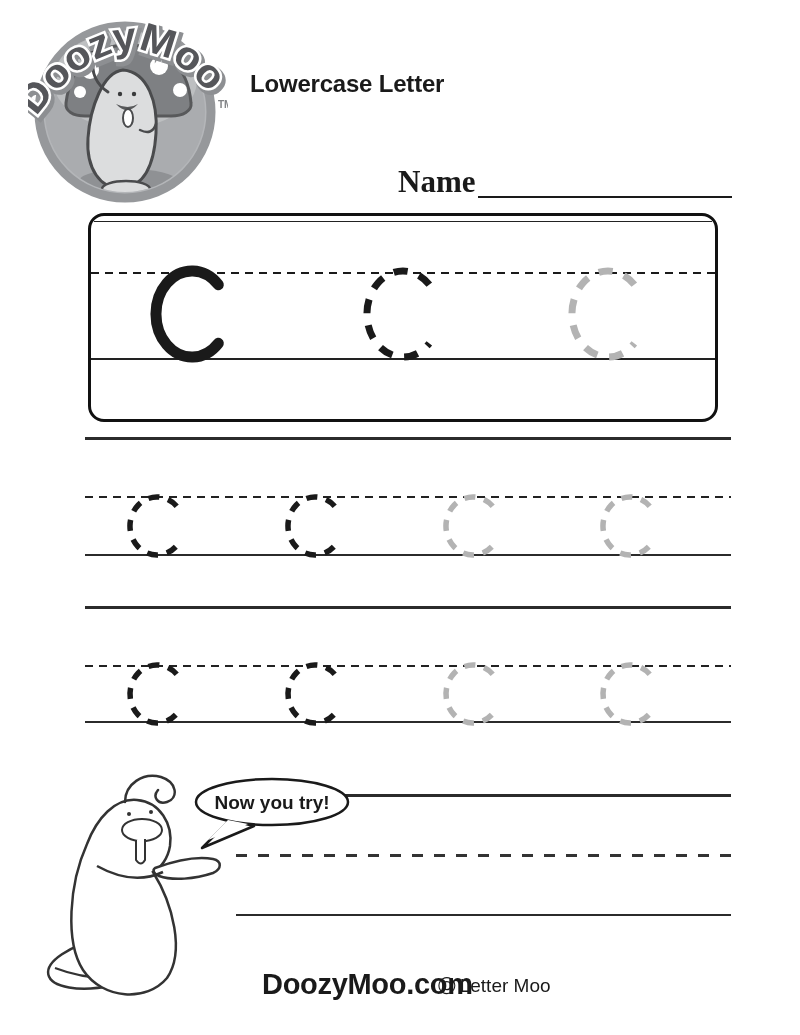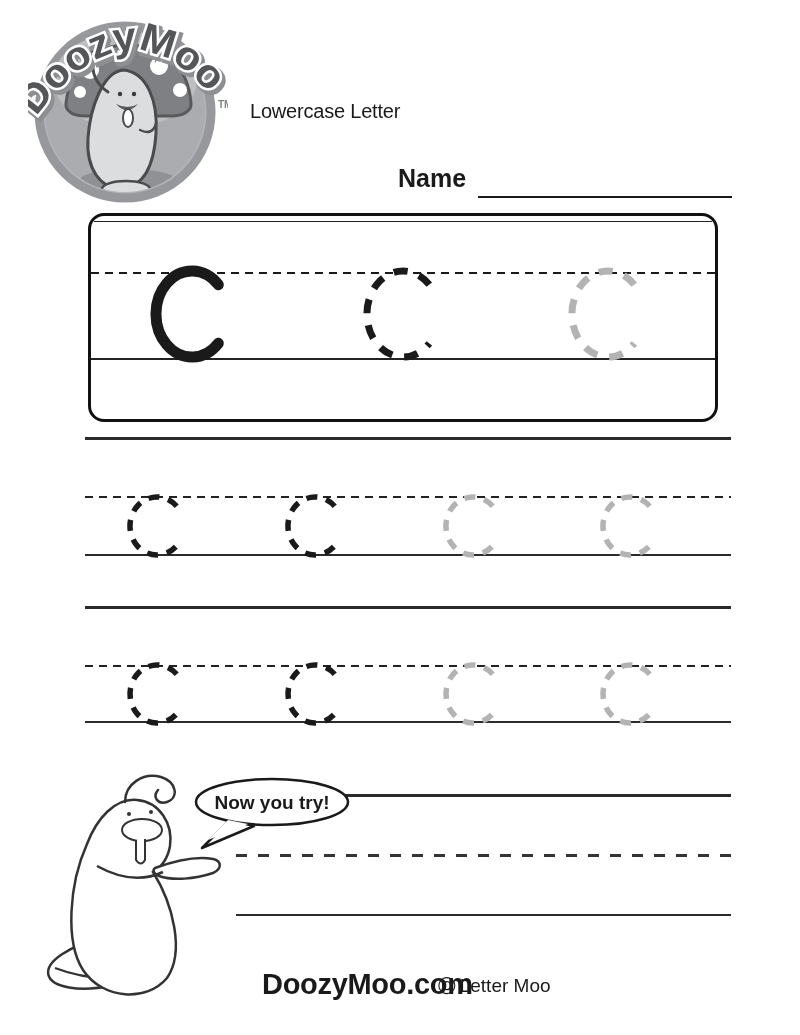--- a/index.html
+++ b/index.html
@@ -4,22 +4,22 @@
 <style>
   html,body{margin:0;padding:0;background:#fff;}
   .page{
     position:relative;width:800px;height:1035px;background:#fff;overflow:hidden;
     font-family:"Liberation Sans",sans-serif;color:#1a1a1a;
   }
   .abs{position:absolute;}
 
   
   .title1{left:250px;top:48px;font-size:26px;font-weight:700;letter-spacing:-0.3px;white-space:nowrap;}
-  .title2{left:250px;top:100px;font-size:20px;font-weight:400;letter-spacing:-0.2px;white-space:nowrap;}
-  .name-label{left:398px;top:164px;font-size:25px;font-weight:700;}
+  .title2{left:250px;top:70px;font-size:24px;font-weight:700;letter-spacing:-0.2px;white-space:nowrap;}
+  .name-label{left:398px;top:164px;font-size:31px;font-weight:700;font-family:Liberation Serif, serif;}
   .name-line{left:478px;top:196px;width:254px;height:0;border-bottom:2.5px solid #1a1a1a;}
 
   
   .example-box{
     left:88px;top:213px;width:624px;height:203px;
     border:3px solid #111;border-radius:16px;background:#fff;
   }
   .box-inner-top{position:absolute;left:3px;right:3px;top:5px;height:0;border-top:1.5px solid #222;}
   .box-midline{position:absolute;left:0;right:0;top:56px;height:2px;
     background:repeating-linear-gradient(90deg,#1a1a1a 0 8px,transparent 8px 14px);}

